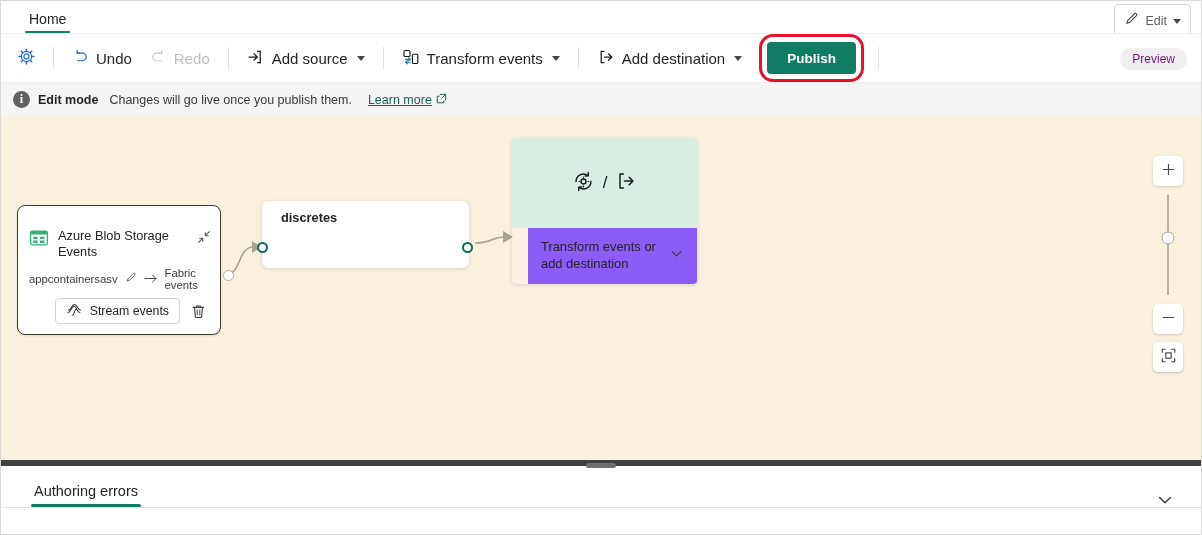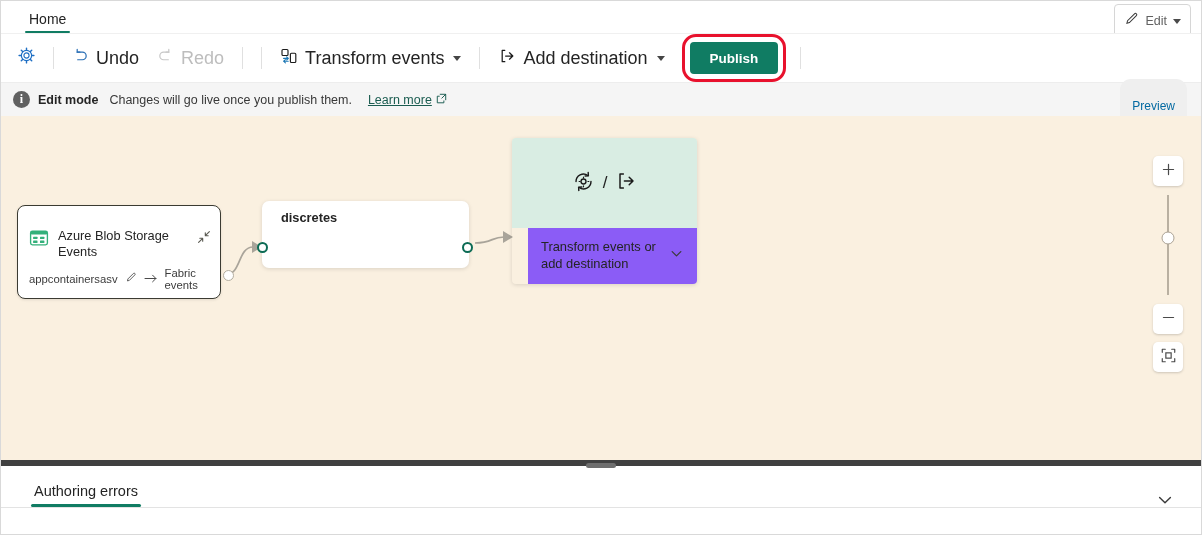--- a/index.html
+++ b/index.html
@@ -80,21 +80,21 @@
     border-top: 1px solid #f0f0f0;
     position: relative;
   }
   .tb-btn {
     display: flex;
     align-items: center;
     gap: 7px;
     height: 32px;
     padding: 0 9px;
     border-radius: 4px;
-    font-size: 18px;
+    font-size: 15px;
     color: #242424;
     cursor: pointer;
     white-space: nowrap;
     background: transparent;
     border: none;
     font-family: "Liberation Sans", sans-serif;
   }
   .tb-btn.disabled { color: #bdbdbd; cursor: default; }
   .tb-sep {
     width: 1px; height: 22px;
@@ -125,25 +125,24 @@
     border-radius: 4px;
     height: 32px;
     padding: 0 20px;
     cursor: pointer;
     font-family: "Liberation Sans", sans-serif;
   }
   .preview-badge {
     position: absolute;
     right: 14px; top: 14px;
     background: #efefef;
-    color: #0369a1;
+    color: #701a75;
     font-size: 12px;
-    padding: 20px 12px;
+    padding: 4px 12px;
     border-radius: 11px;
-    margin-top: 31px;
   }
 
   
   .infobar {
     height: 34px;
     flex: 0 0 34px;
     background: #f5f5f5;
     display: flex;
     align-items: center;
     gap: 8px;
@@ -449,20 +448,31 @@
         <svg width="17" height="17" viewBox="0 0 18 18">
           <path d="M12.5 5.5H7a4 4 0 0 0 0 8h5" fill="none" stroke="#c7c7c7" stroke-width="1.3" stroke-linecap="round"></path>
           <path d="M12.5 5.5V2.6M12.5 5.5H9.6" fill="none" stroke="#c7c7c7" stroke-width="1.3" stroke-linecap="round"></path>
         </svg>
       </span>
       <span>Redo</span>
     </button>
 
     <div class="tb-sep"></div>
 
+    <button class="tb-btn">
+      <span>
+        <svg width="18" height="18" viewBox="0 0 18 18">
+          <path d="M2 9h8M7 5.8 10.3 9 7 12.2" fill="none" stroke="#1b1b1b" stroke-width="1.25" stroke-linecap="round" stroke-linejoin="round"></path>
+          <path d="M13.2 3.3v11.4" stroke="#1b1b1b" stroke-width="1.25" stroke-linecap="round"></path>
+          <path d="M13.2 3.3h-2.6M13.2 14.7h-2.6" stroke="#1b1b1b" stroke-width="1.25" stroke-linecap="round"></path>
+        </svg>
+      </span>
+      <span>Add source</span>
+      <span class="chev"></span>
+    </button>
 
     <div class="tb-sep"></div>
 
     <button class="tb-btn">
       <span>
         <svg width="18" height="18" viewBox="0 0 18 18">
           <rect x="2" y="2.5" width="6" height="6" rx="1" fill="none" stroke="#1b1b1b" stroke-width="1.15"></rect>
           <rect x="10.4" y="6.2" width="5.4" height="9.3" rx="1" fill="none" stroke="#1b1b1b" stroke-width="1.15"></rect>
           <path d="M3.6 11.4h4.6M6.6 9.8 8.4 11.4 6.6 13" fill="none" stroke="#1b77b5" stroke-width="1.1" stroke-linecap="round" stroke-linejoin="round"></path>
           <path d="M8.2 14.2H3.6M5.4 12.6 3.6 14.2 5.4 15.8" fill="none" stroke="#1b77b5" stroke-width="1.1" stroke-linecap="round" stroke-linejoin="round"></path>
@@ -546,20 +556,40 @@
             <path d="M9.8 1.7a1.2 1.2 0 0 1 1.7 1.7l-6.4 6.4-2.3.6.6-2.3z" fill="none" stroke="#4a4a4a" stroke-width="1"></path>
           </svg>
         </span>
         <span>
           <svg width="14" height="11" viewBox="0 0 14 11">
             <path d="M1 5.5h11M8.6 2.2 11.9 5.5 8.6 8.8" fill="none" stroke="#4a4a4a" stroke-width="1" stroke-linecap="round" stroke-linejoin="round"></path>
           </svg>
         </span>
         <span>Fabric events</span>
       </div>
+      <div class="ns-foot">
+        <button class="stream-btn">
+          <span>
+            <svg width="17" height="15" viewBox="0 0 18 16">
+              <path d="M2 11.5c3.2 0 3.2-7 6.4-7s3.2 7 6.4 7" fill="none" stroke="#2b2b2b" stroke-width="1.1" stroke-linecap="round"></path>
+              <path d="M2.6 8.6c3.2 0 3.2-6 6.4-6s3.2 6 6.4 6" fill="none" stroke="#2b2b2b" stroke-width="1.1" stroke-linecap="round"></path>
+              <path d="M6.6 14.2c2.4 0 2-6.4 4.6-6.4" fill="none" stroke="#2b2b2b" stroke-width="1.1" stroke-linecap="round"></path>
+            </svg>
+          </span>
+          <span>Stream events</span>
+        </button>
+        <span class="trash-btn">
+          <svg width="17" height="17" viewBox="0 0 18 18">
+            <path d="M3.4 4.6h11.2" stroke="#3b3b3b" stroke-width="1.15" stroke-linecap="round"></path>
+            <path d="M7 4.6V3.1h4v1.5" fill="none" stroke="#3b3b3b" stroke-width="1.15" stroke-linejoin="round"></path>
+            <path d="M4.8 4.6l.8 9.6a1.2 1.2 0 0 0 1.2 1.1h4.4a1.2 1.2 0 0 0 1.2-1.1l.8-9.6" fill="none" stroke="#3b3b3b" stroke-width="1.15" stroke-linejoin="round"></path>
+            <path d="M7.6 7.3v5.4M10.4 7.3v5.4" stroke="#3b3b3b" stroke-width="1" stroke-linecap="round"></path>
+          </svg>
+        </span>
+      </div>
       <div class="port gray" style="left:205px; top:64px;"></div>
     </div>
 
     <div class="node-mid">
       <span class="nm-label">discretes</span>
       <div class="port teal" style="left:-5px; top:41px;"></div>
       <div class="port teal" style="left:200px; top:41px;"></div>
     </div>
 
     <div class="node-dest">

